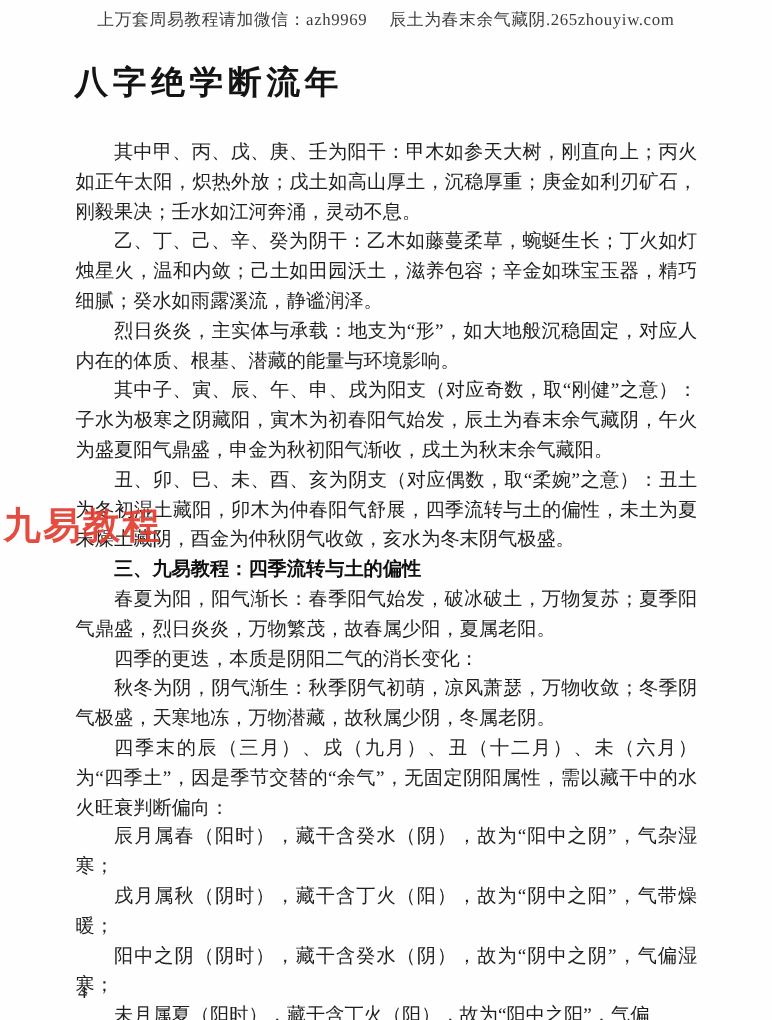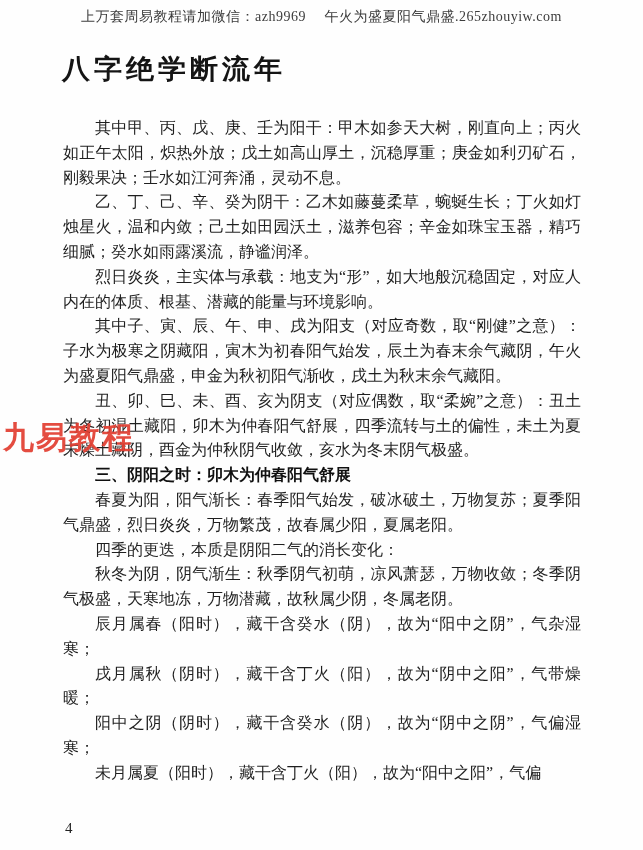--- a/index.html
+++ b/index.html
@@ -68,35 +68,36 @@
     left: 65px; top: 820px;
     font-size: 15px;
     color: #222222;
   }
 </style>
 </head>
 <body>
 
 <div class="page">
 
-  <div class="header-line">上万套周易教程请加微信：azh9969　 午火为盛夏阳气鼎盛.265zhouyiw.com</div>
+  <div class="header-line">上万套周易教程请加微信：azh9969　 辰土为春末余气藏阴.265zhouyiw.com</div>
 
   <div class="doc-title">八字绝学断流年</div>
 
   <div class="content">
 
   <p>其中甲、丙、戊、庚、壬为阳干：甲木如参天大树，刚直向上；丙火如正午太阳，炽热外放；戊土如高山厚土，沉稳厚重；庚金如利刃矿石，刚毅果决；壬水如江河奔涌，灵动不息。</p>
       <p>乙、丁、己、辛、癸为阴干：乙木如藤蔓柔草，蜿蜒生长；丁火如灯烛星火，温和内敛；己土如田园沃土，滋养包容；辛金如珠宝玉器，精巧细腻；癸水如雨露溪流，静谧润泽。</p>
       <p>烈日炎炎，主实体与承载：地支为“形”，如大地般沉稳固定，对应人内在的体质、根基、潜藏的能量与环境影响。</p>
       <p>其中子、寅、辰、午、申、戌为阳支（对应奇数，取“刚健”之意）：子水为极寒之阴藏阳，寅木为初春阳气始发，辰土为春末余气藏阴，午火为盛夏阳气鼎盛，申金为秋初阳气渐收，戌土为秋末余气藏阳。</p>
       <p>丑、卯、巳、未、酉、亥为阴支（对应偶数，取“柔婉”之意）：丑土为冬初湿土藏阳，卯木为仲春阳气舒展，四季流转与土的偏性，未土为夏末燥土藏阴，酉金为仲秋阴气收敛，亥水为冬末阴气极盛。</p>
-      <p class="heading">三、阴阳之时：卯木为仲春阳气舒展</p>
+      <p class="heading">三、九易教程：四季流转与土的偏性</p>
       <p>春夏为阳，阳气渐长：春季阳气始发，破冰破土，万物复苏；夏季阳气鼎盛，烈日炎炎，万物繁茂，故春属少阳，夏属老阳。</p>
       <p>四季的更迭，本质是阴阳二气的消长变化：</p>
       <p>秋冬为阴，阴气渐生：秋季阴气初萌，凉风萧瑟，万物收敛；冬季阴气极盛，天寒地冻，万物潜藏，故秋属少阴，冬属老阴。</p>
+      <p>四季末的辰（三月）、戌（九月）、丑（十二月）、未（六月）为“四季土”，因是季节交替的“余气”，无固定阴阳属性，需以藏干中的水火旺衰判断偏向：</p>
       <p>辰月属春（阳时），藏干含癸水（阴），故为“阳中之阴”，气杂湿寒；</p>
       <p>戌月属秋（阴时），藏干含丁火（阳），故为“阴中之阳”，气带燥暖；</p>
       <p>阳中之阴（阴时），藏干含癸水（阴），故为“阴中之阴”，气偏湿寒；</p>
       <p>未月属夏（阳时），藏干含丁火（阳），故为“阳中之阳”，气偏</p>
     </div>
 
   <div class="watermark">九易教程</div>
 
   <div class="page-number">4</div>
 

